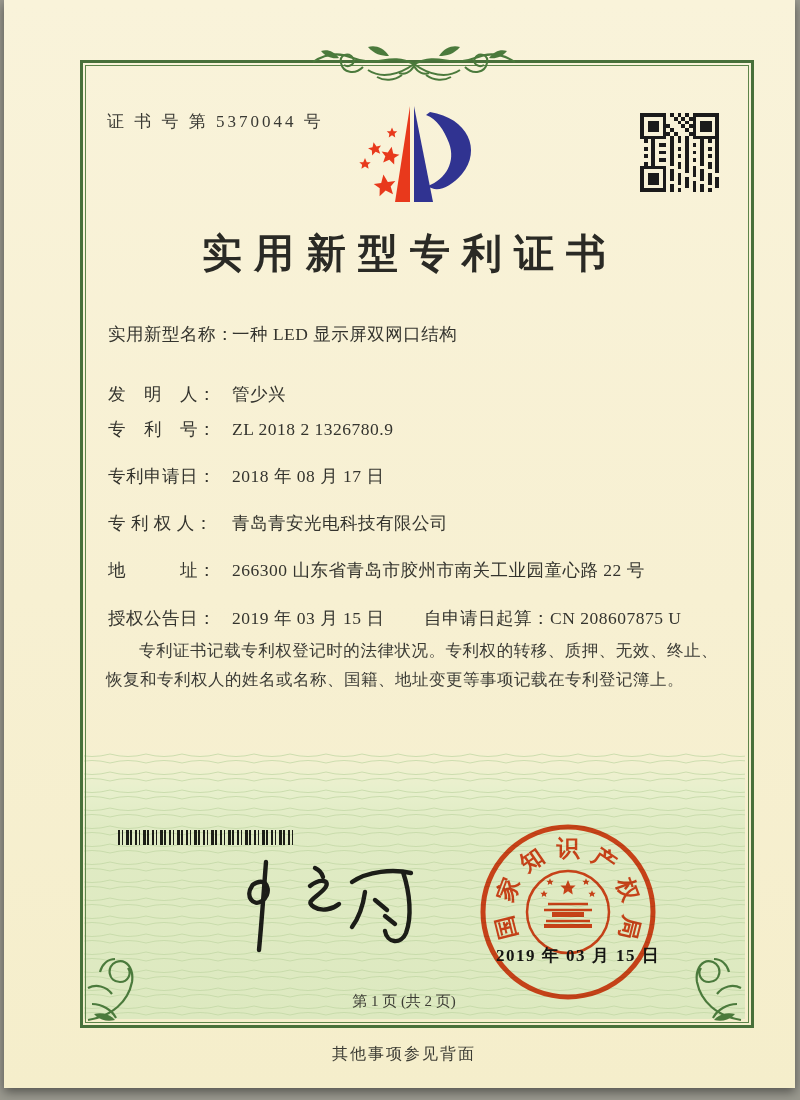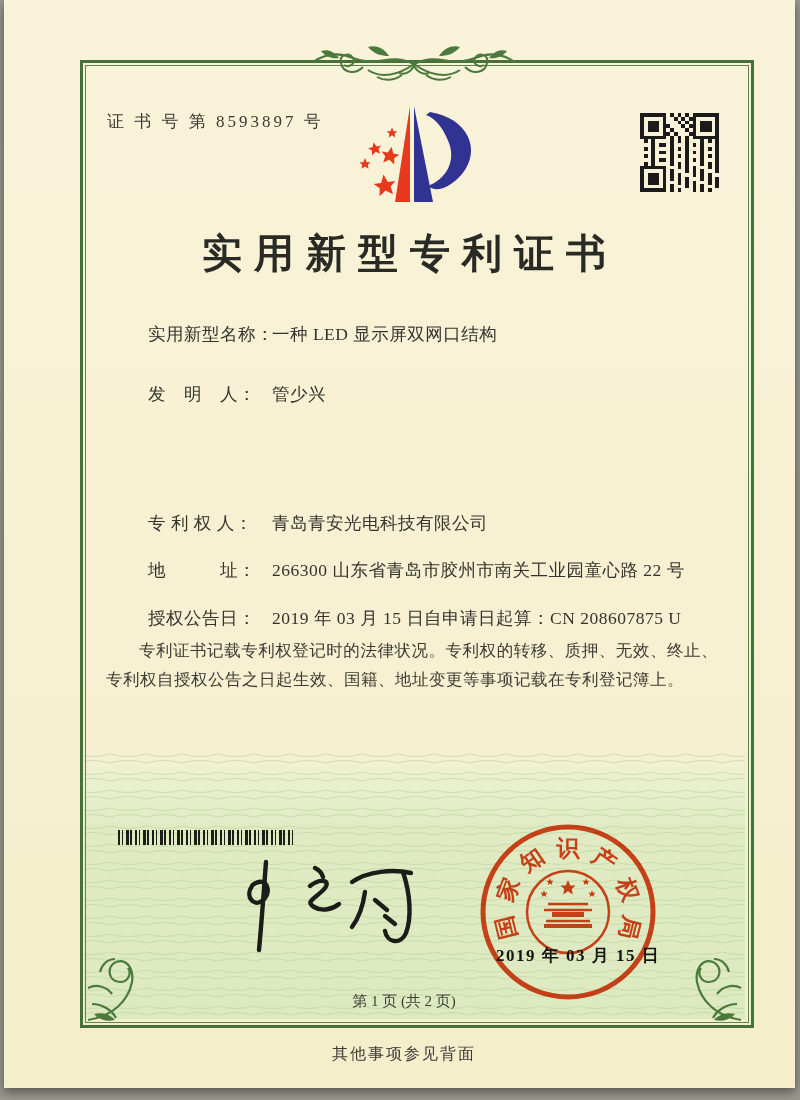--- a/index.html
+++ b/index.html
@@ -21,21 +21,21 @@
   
   #cert-no{position:absolute;left:103px;top:110px;font-size:17px;color:#3a3a34;
            letter-spacing:3px;}
   #logo{position:absolute;left:332px;top:98px;}
   #qr{position:absolute;left:636px;top:113px;width:79px;height:79px;}
   #qr i{position:absolute;width:3.9px;height:3.9px;background:#1b1b1b;}
   #title{position:absolute;left:0;top:226px;width:800px;text-align:center;
          font-size:40px;font-weight:600;color:#2a2a25;letter-spacing:.3em;text-indent:.3em;}
   
   .frow{position:absolute;left:104px;width:620px;font-size:17.5px;color:#34342e;letter-spacing:.5px;}
-  .frow .lab{display:inline-block;width:124px;white-space:pre;margin-left:40px;}
+  .frow .lab{display:inline-block;width:124px;white-space:pre;}
   .frow .val{white-space:pre;}
   #grant-no{position:absolute;left:316px;top:0;}
   
   #paras{position:absolute;left:102px;top:636px;width:612px;font-size:16.5px;
          line-height:29px;color:#3b3b35;text-align:justify;letter-spacing:.5px;}
   #paras p{margin:0;text-indent:2em;}
   
   #barcode{position:absolute;left:114px;top:830px;width:178px;height:15px;mix-blend-mode:multiply;
      background:repeating-linear-gradient(90deg,#20201e 0 2px,transparent 2px 4px,#20201e 4px 5px,
      transparent 5px 8px,#20201e 8px 11px,transparent 11px 12px,#20201e 12px 14px,transparent 14px 17px);}
@@ -121,21 +121,21 @@
       <path d="M10,66 c10,0 20,6 24,14"></path>
       <path d="M6,50 c8,-4 18,-2 24,6"></path>
       <path d="M12,76 c8,-2 16,0 21,6 c-8,2 -16,0 -21,-6 z" fill="#4b7a3c" stroke="none"></path>
       <path d="M18,34 c2,-8 8,-13 15,-13"></path>
     </g>
   </svg>
   <svg class="orn" style="left:673px;top:938px" width="70" height="85" viewBox="0 0 70 85" fill="none" stroke="#4b7a3c" stroke-width="2.2">
     <use href="#cornL" transform="translate(70,0) scale(-1,1)"></use>
   </svg>
 
-  <div id="cert-no">证 书 号 第 8593897 号</div>
+  <div id="cert-no">证 书 号 第 5370044 号</div>
 
   <svg id="logo" width="152" height="120" viewBox="0 0 152 120">
     <use href="#star" transform="translate(56,35) scale(.55)" fill="#e8391c"></use>
     <use href="#star" transform="translate(39,51) scale(.7) rotate(-12)" fill="#e8391c"></use>
     <use href="#star" transform="translate(54,58) scale(.95) rotate(10)" fill="#e8391c"></use>
     <use href="#star" transform="translate(29,66) scale(.6)" fill="#e8391c"></use>
     <use href="#star" transform="translate(49,88) scale(1.15) rotate(-8)" fill="#e8391c"></use>
     <polygon points="74,8 59,104 74,104" fill="#e8391c"></polygon>
     <polygon points="78,8 78,104 97,104" fill="#303391"></polygon>
     <path d="M94,14 C132,20 146,52 126,76 C114,90 100,95 92,88 C110,81 120,64 113,45 C108,32 101,21 90,17 Z" fill="#303391"></path>
@@ -353,34 +353,38 @@
         <i style="left:60.2px;top:75.2px"></i>
         <i style="left:67.7px;top:75.2px"></i>
       </div>
 
   <div id="title">实用新型专利证书</div>
 
   <div class="frow" style="top:322px">
     <span class="lab">实用新型名称：</span><span class="val">一种 LED 显示屏双网口结构</span></div>
   <div class="frow" style="top:382px">
     <span class="lab">发　明　人：</span><span class="val">管少兴</span></div>
+  <div class="frow" style="top:417px">
+    <span class="lab">专　利　号：</span><span class="val">ZL 2018 2 1326780.9</span></div>
+  <div class="frow" style="top:464px">
+    <span class="lab">专利申请日：</span><span class="val">2018 年 08 月 17 日</span></div>
   <div class="frow" style="top:511px">
     <span class="lab">专 利 权 人：</span><span class="val">青岛青安光电科技有限公司</span></div>
   <div class="frow" style="top:558px">
     <span class="lab">地　　　址：</span><span class="val">266300 山东省青岛市胶州市南关工业园童心路 22 号</span></div>
 
   <div class="frow" style="top:606px">
     <span class="lab">授权公告日：</span><span class="val">2019 年 03 月 15 日</span>
     <span id="grant-no">
       <span>自申请日起算：</span><span class="val">CN 208607875 U</span>
     </span>
   </div>
 
   <div id="paras">
-    <p>专利证书记载专利权登记时的法律状况。专利权的转移、质押、无效、终止、专利权自授权公告之日起生效、国籍、地址变更等事项记载在专利登记簿上。</p>
+    <p>专利证书记载专利权登记时的法律状况。专利权的转移、质押、无效、终止、恢复和专利权人的姓名或名称、国籍、地址变更等事项记载在专利登记簿上。</p>
   </div>
 
   <div id="barcode"></div>
 
 
   <svg id="signature" width="230" height="115" viewBox="0 0 230 115" fill="none" stroke="#1f1f1f" stroke-width="4.4" stroke-linecap="round">
     <path d="M38,36 c-7,10 1,21 10,15 c9,-6 7,-21 -3,-19 c-4,1 -6,2 -7,4"></path>
     <path d="M52,12 c-2,26 -4,56 -7,88"></path>
     <path d="M101,18 c4,2 7,5 8,9"></path>
     <path d="M96,36 c10,-8 21,-6 15,2 c-8,10 -21,13 -11,19 c8,5 19,2 25,-3"></path>

